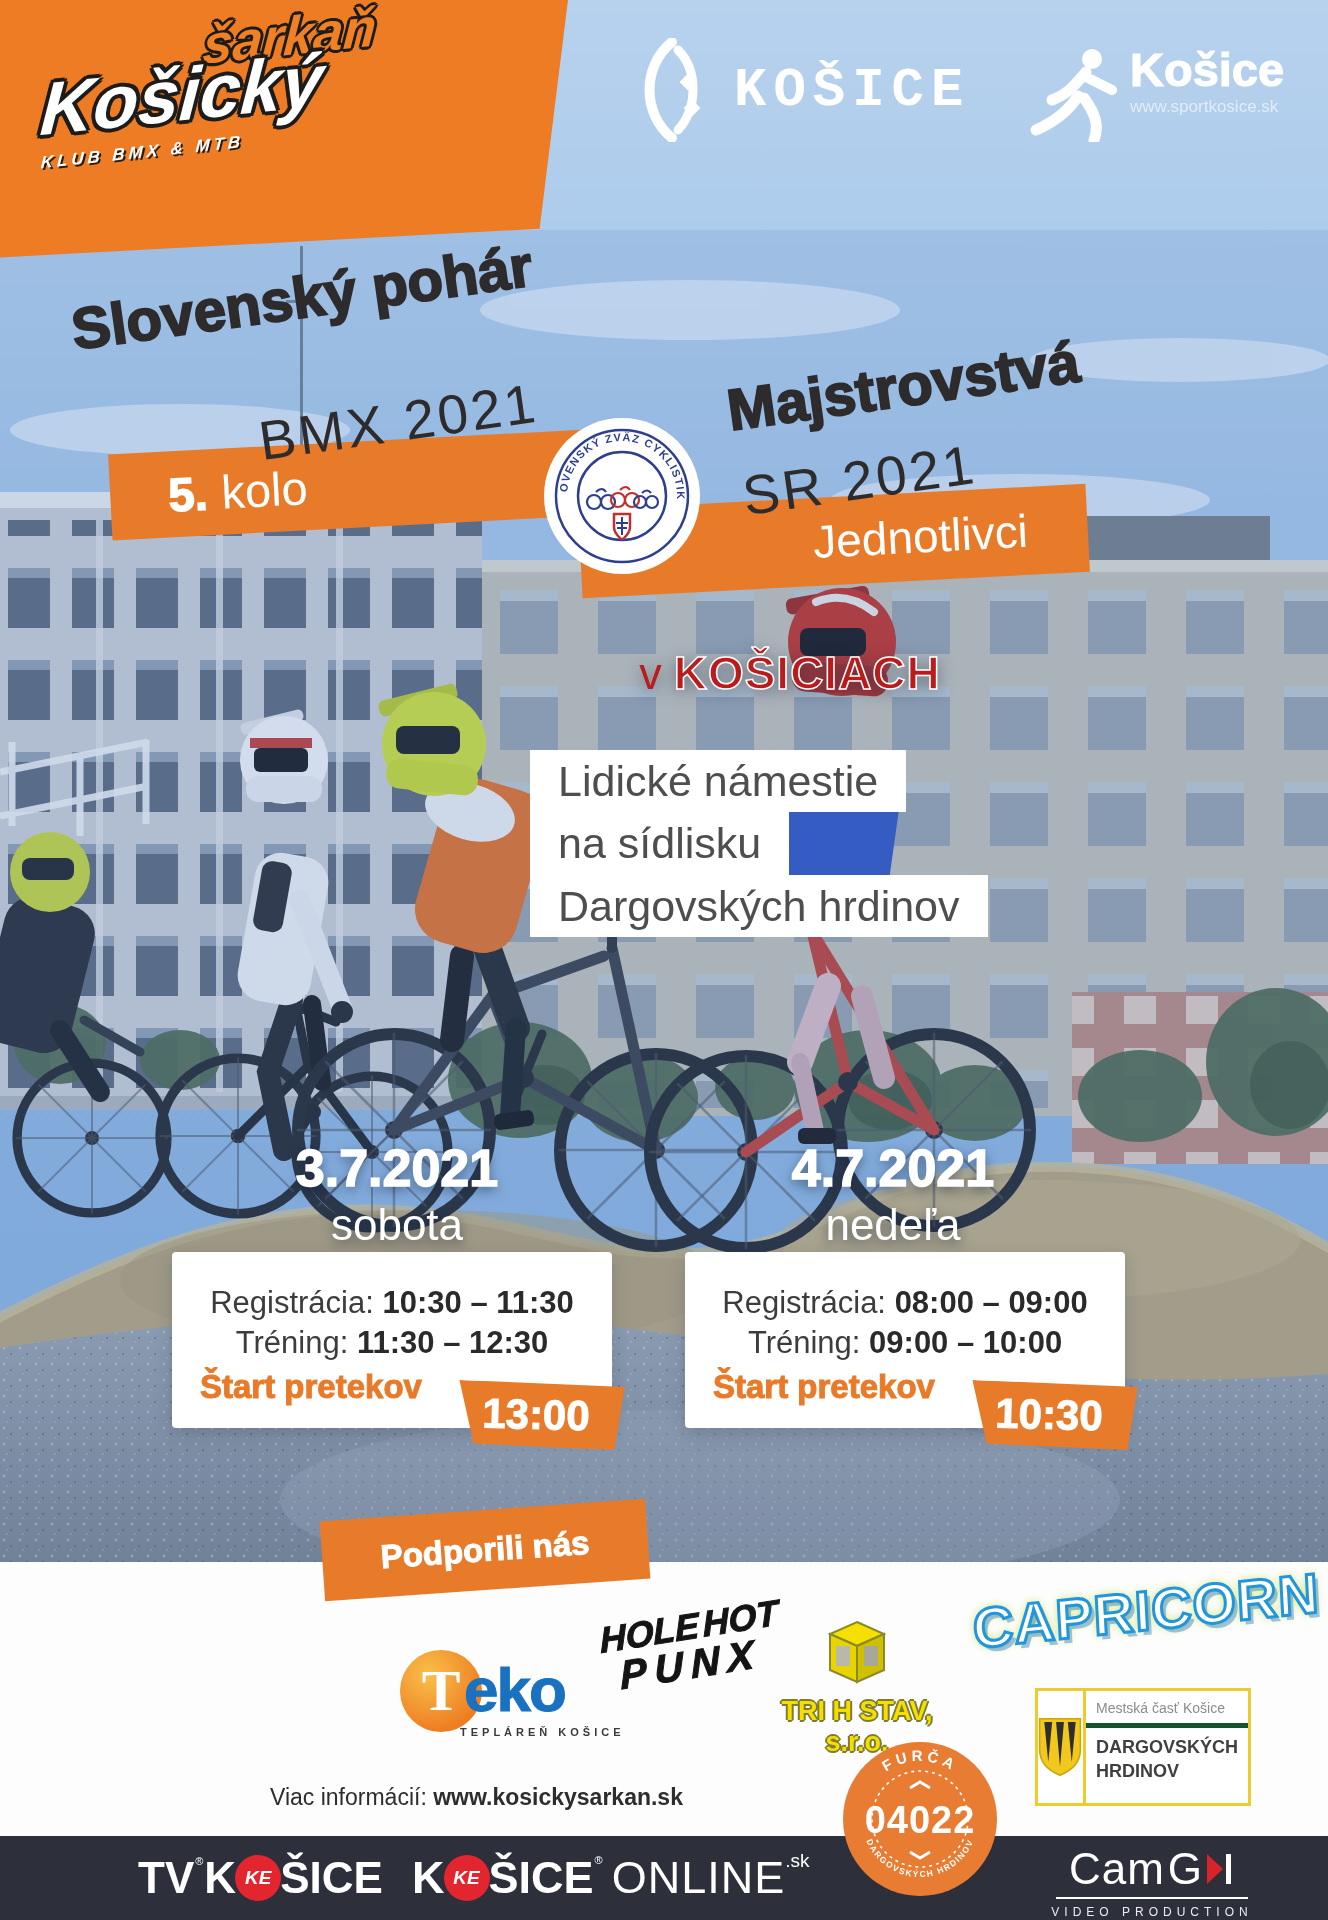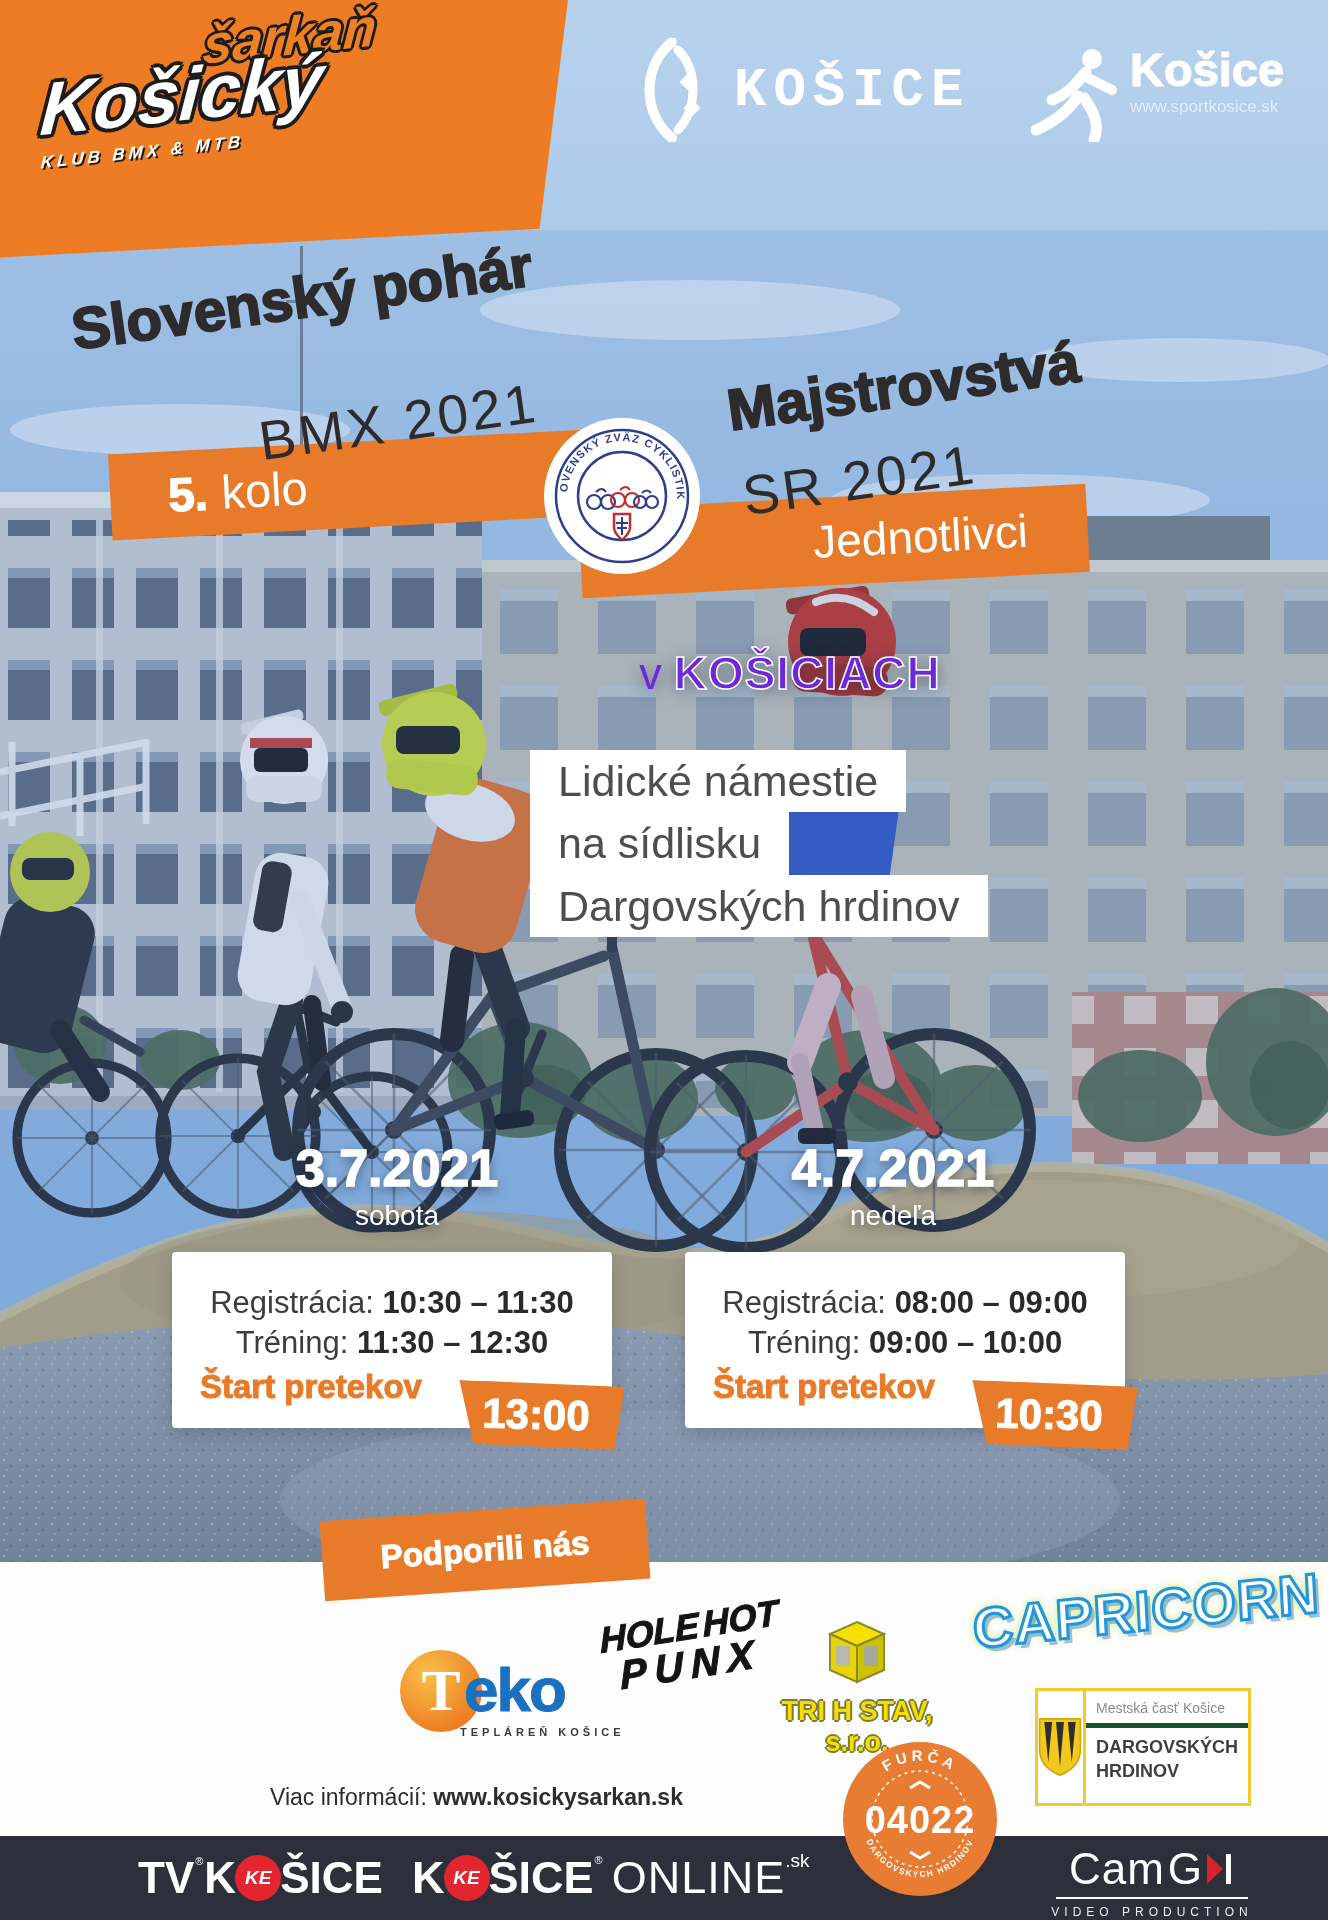--- a/index.html
+++ b/index.html
@@ -37,34 +37,34 @@
   .fed-circle{position:absolute;left:544px;top:418px;width:156px;height:156px;z-index:6;}
   .t-main2{position:absolute;left:726px;top:352px;font-size:58px;font-weight:800;color:#2e2b2c;
     transform:rotate(-8deg);z-index:4;white-space:nowrap;}
   .t-sub2{position:absolute;left:742px;top:448px;font-size:55px;font-weight:500;color:#2e2b2c;letter-spacing:3px;
     transform:rotate(-8deg);z-index:4;white-space:nowrap;}
   .jed-banner{position:absolute;left:580px;top:497px;width:508px;height:88px;background:#e87b29;
     transform:rotate(-3deg);display:flex;align-items:center;justify-content:flex-end;padding-right:60px;
     z-index:3;color:#fff;font-size:46px;font-weight:400;}
 
   
-  .v-line{position:absolute;left:520px;top:646px;width:540px;text-align:center;color:#6d28d9;z-index:4;
+  .v-line{position:absolute;left:520px;top:646px;width:540px;text-align:center;color:#b91c1c;z-index:4;
     text-shadow:0 3px 16px rgba(10,25,50,.5);white-space:nowrap;}
   .v-prefix{font-size:45px;font-weight:400;margin-right:12px;}
   .v-city{font-size:46px;font-weight:800;letter-spacing:1px;-webkit-text-stroke:1.5px #fff;}
   .venue-list{position:absolute;left:530px;top:750px;width:530px;display:flex;flex-direction:column;align-items:flex-start;z-index:4;}
   .venue-line{background:#fff;color:#4e4e4e;font-weight:400;font-size:43px;padding:5px 28px;line-height:1.22;
     white-space:nowrap;}
 
   
   .day-head{position:absolute;top:1138px;width:360px;text-align:center;color:#fff;z-index:4;
     text-shadow:0 4px 12px rgba(15,25,45,.55);}
   .day-head.d1{left:217px;} .day-head.d2{left:713px;}
   .day-date{font-size:52px;font-weight:800;-webkit-text-stroke:1.5px #fff;}
-  .day-week{font-size:28px;font-weight:400;margin-top:2px;}
+  .day-week{font-size:44px;font-weight:400;margin-top:2px;}
 
   .reg-box{position:absolute;top:1252px;width:440px;height:176px;background:#fff;border-radius:4px;z-index:4;
     box-shadow:0 6px 18px rgba(20,30,50,.18);}
   .reg-box.b1{left:172px;} .reg-box.b2{left:685px;}
   .reg-lines{padding-top:31px;text-align:center;font-size:31px;color:#3c3c3c;line-height:1.3;}
   .reg-time{font-weight:800;color:#2a2a2a;}
   .start-label{position:absolute;left:28px;bottom:22px;color:#e87b29;font-weight:800;font-size:33px;-webkit-text-stroke:1px #e87b29;}
   .time-flag{position:absolute;right:-12px;bottom:-20px;width:176px;height:66px;background:#e87b29;
     clip-path:polygon(6% 0,100% 4%,95% 100%,15% 96%);transform:rotate(1.5deg);
     display:flex;align-items:center;justify-content:center;color:#fff;font-weight:800;font-size:42px;-webkit-text-stroke:1px #fff;}

